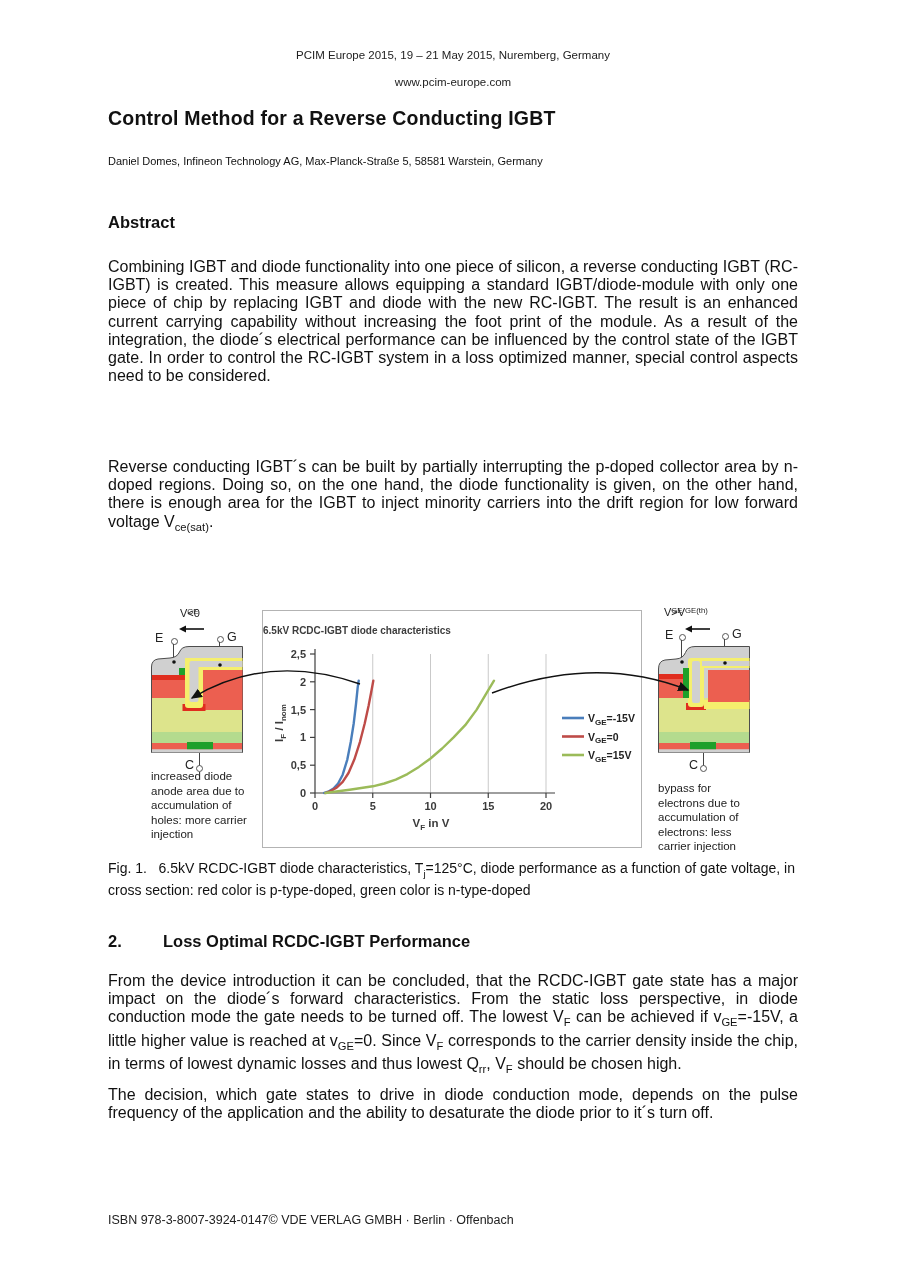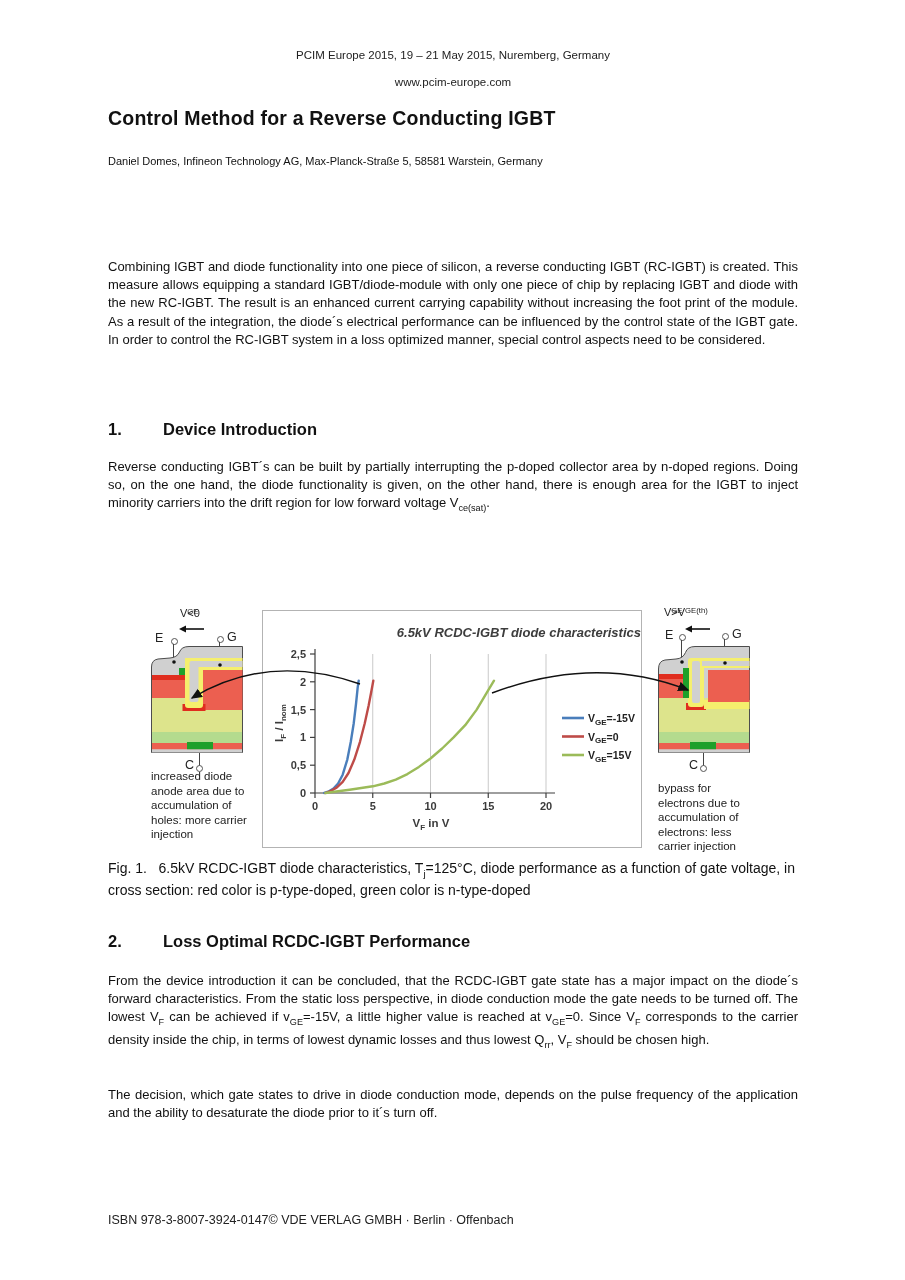--- a/index.html
+++ b/index.html
@@ -5,26 +5,26 @@
   html,body{margin:0;padding:0;background:#fff;}
   .page{position:relative;width:905px;height:1244px;background:#fff;
         font-family:"Liberation Sans","DejaVu Sans",sans-serif;color:#111;overflow:hidden;padding-left:28px;}
   .blk{position:absolute;left:108px;width:690px;}
   .center{text-align:center;}
   .hdr{font-size:11.5px;color:#222;}
   .paper-title{font-size:19.5px;font-weight:bold;letter-spacing:0.2px;}
   .author{font-size:11px;}
   .sec-h{font-size:16.5px;font-weight:bold;}
   .sec-h .num{display:inline-block;width:55px;}
-  .para{font-size:13px;line-height:18.2px;text-align:justify;}
+  .para{font-size:16px;line-height:18.2px;text-align:justify;}
   sub{font-size:70%;}
   .figure{position:absolute;left:108px;top:598px;width:690px;height:262px;}
   .figure *{position:absolute;}
   .chart-panel{left:154px;top:12px;width:378px;height:236px;border:1px solid #b3b3b3;background:#fff;}
-  .chart-title{top:14px;left:0;width:100%;text-align:right;font-size:13px;font-weight:bold;color:#3d3d3d;font-style:italic;}
+  .chart-title{top:14px;left:0;width:100%;text-align:left;font-size:10px;font-weight:bold;color:#3d3d3d;}
   #chart{left:0;top:0;}
   .tick{font:bold 11px "Liberation Sans",sans-serif;fill:#3b3b3b;}
   .axis-label{font:bold 11.5px "Liberation Sans",sans-serif;fill:#3b3b3b;}
   .legend-label{font:bold 10.5px "Liberation Sans",sans-serif;fill:#222;}
   .svg-sub{font-size:8px;}
   .term-label{font-size:12.5px;color:#222;}
   .term-circle{width:5px;height:5px;border:1px solid #555;border-radius:50%;background:#fff;}
   .wire{width:1px;background:#444;}
   .gate-label{font-size:11px;color:#222;white-space:nowrap;}
   .panel-caption{position:absolute;font-size:11.5px;line-height:14.5px;color:#222;}
@@ -36,23 +36,23 @@
 <body>
 
 <div class="page">
 
   <div class="blk hdr center" style="top:49px">PCIM Europe 2015, 19 – 21 May 2015, Nuremberg, Germany</div>
   <div class="blk hdr center" style="top:76px">www.pcim-europe.com</div>
 
   <div class="blk paper-title" style="top:107px">Control Method for a Reverse Conducting IGBT</div>
   <div class="blk author" style="top:155px">Daniel Domes, Infineon Technology AG, Max-Planck-Straße 5, 58581 Warstein, Germany</div>
 
+  <div class="blk sec-h" style="top:213px">Abstract</div>
   <div class="blk para" style="top:258px">Combining IGBT and diode functionality into one piece of silicon, a reverse conducting IGBT (RC-IGBT) is created. This measure allows equipping a standard IGBT/diode-module with only one piece of chip by replacing IGBT and diode with the new RC-IGBT. The result is an enhanced current carrying capability without increasing the foot print of the module. As a result of the integration, the diode´s electrical performance can be influenced by the control state of the IGBT gate. In order to control the RC-IGBT system in a loss optimized manner, special control aspects need to be considered.</div>
 
-  <div class="blk sec-h" style="top:420px"><span class="num">1.</span><span>Device Introduction</span></div>
   <div class="blk para" style="top:458px">Reverse conducting IGBT´s can be built by partially interrupting the p-doped collector area by n-doped regions. Doing so, on the one hand, the diode functionality is given, on the other hand, there is enough area for the IGBT to inject minority carriers into the drift region for low forward voltage V<sub>ce(sat)</sub>.</div>
 
   <div class="figure">
 
     <span class="gate-label" style="left:72px;top:9px">V<sub>GE</sub>&lt;0</span>
     <svg style="left:71px;top:26px" width="26" height="10">
       <line x1="25" y1="5" x2="7" y2="5" stroke="#111" stroke-width="1.6"></line>
       <polygon points="7,1.5 0,5 7,8.5" fill="#111"></polygon>
     </svg>
     <span class="term-label" style="left:47px;top:33px">E</span>

